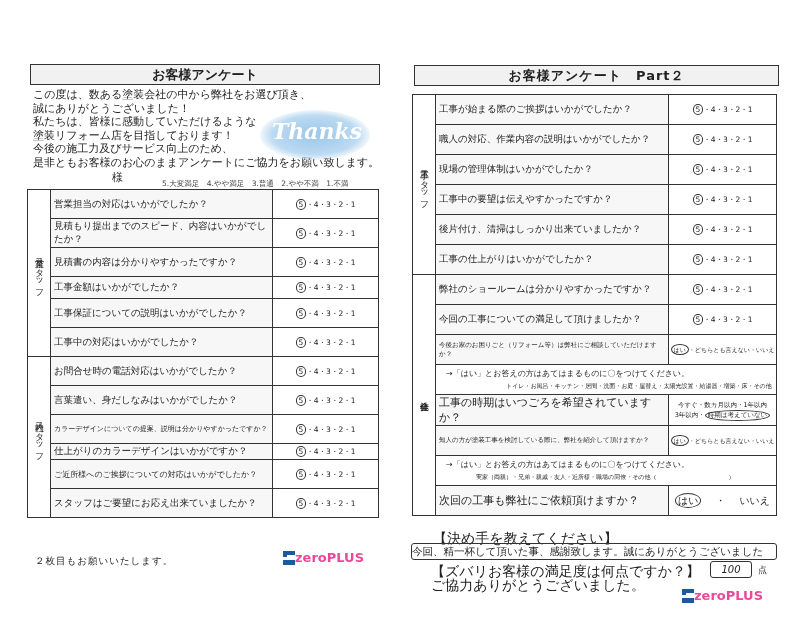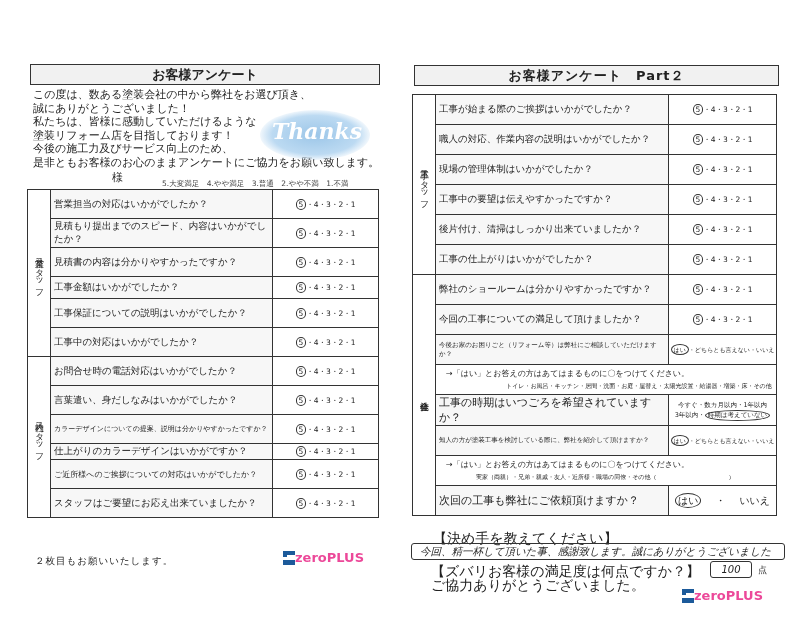--- a/index.html
+++ b/index.html
@@ -38,21 +38,21 @@
 
   .foot-note { position:absolute; left:35px; top:543px; font-size:9.5px; letter-spacing:1px; }
   .logo { position:absolute; font-weight:bold; color:#ec4899; font-size:13px; display:flex; align-items:center; }
   .logo-mark { width:12px; height:14px; position:relative; }
   .logo-mark i { position:absolute; background:#1c5a9a; width:5px; height:5px; }
   #left .logo { left:283px; top:538px; }
   #right .logo { left:282px; top:576px; }
 
   .r-lbl { position:absolute; font-size:14px;margin-left:13px; }
   .hand-box { position:absolute; left:11px; top:531px; width:364px; height:15px; border:1.5px solid #333; border-radius:3px;
-              font-size:10.5px; line-height:15px; padding-left:8px; font-style:italic; white-space:nowrap; overflow:hidden; }
+              font-size:10.5px; line-height:15px; white-space:nowrap; overflow:hidden; }
   .score-box { position:absolute; left:310px; top:549px; width:40px; height:15px; border:1.5px solid #333; border-radius:3px;
                font-size:10px; font-style:italic; text-align:center; line-height:15px; }
   .score-unit { position:absolute; left:358px; top:552px; font-size:9px; }
 </style>
 </head>
 <body>
 
 <div id="left" class="page">
   <div class="title-box">お客様アンケート</div>
   <div class="intro">

